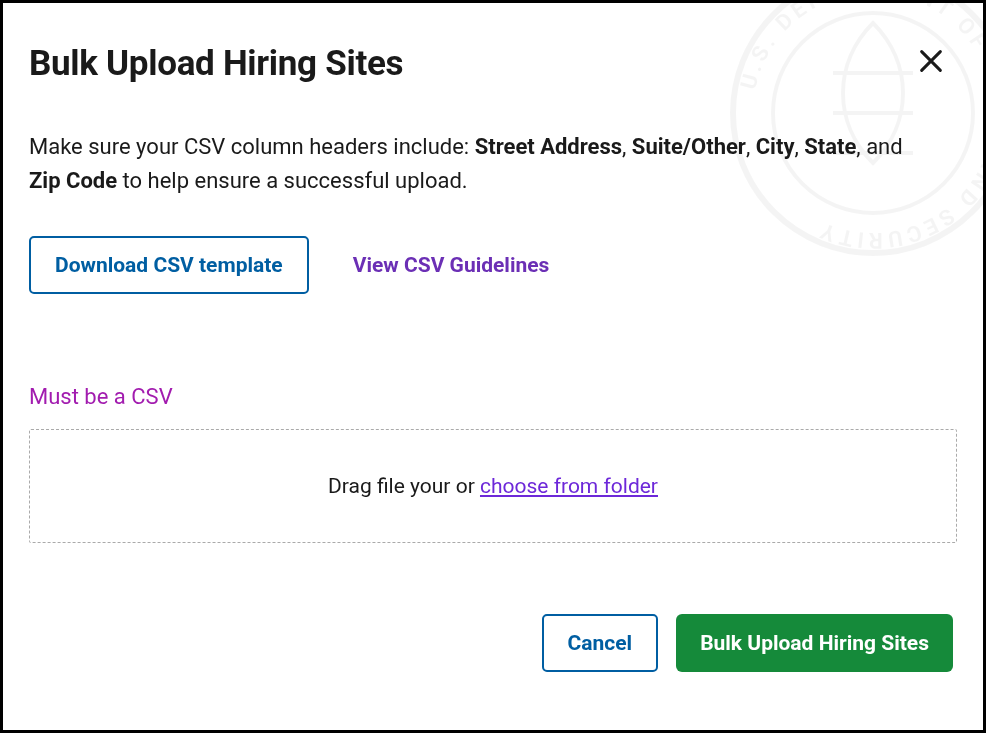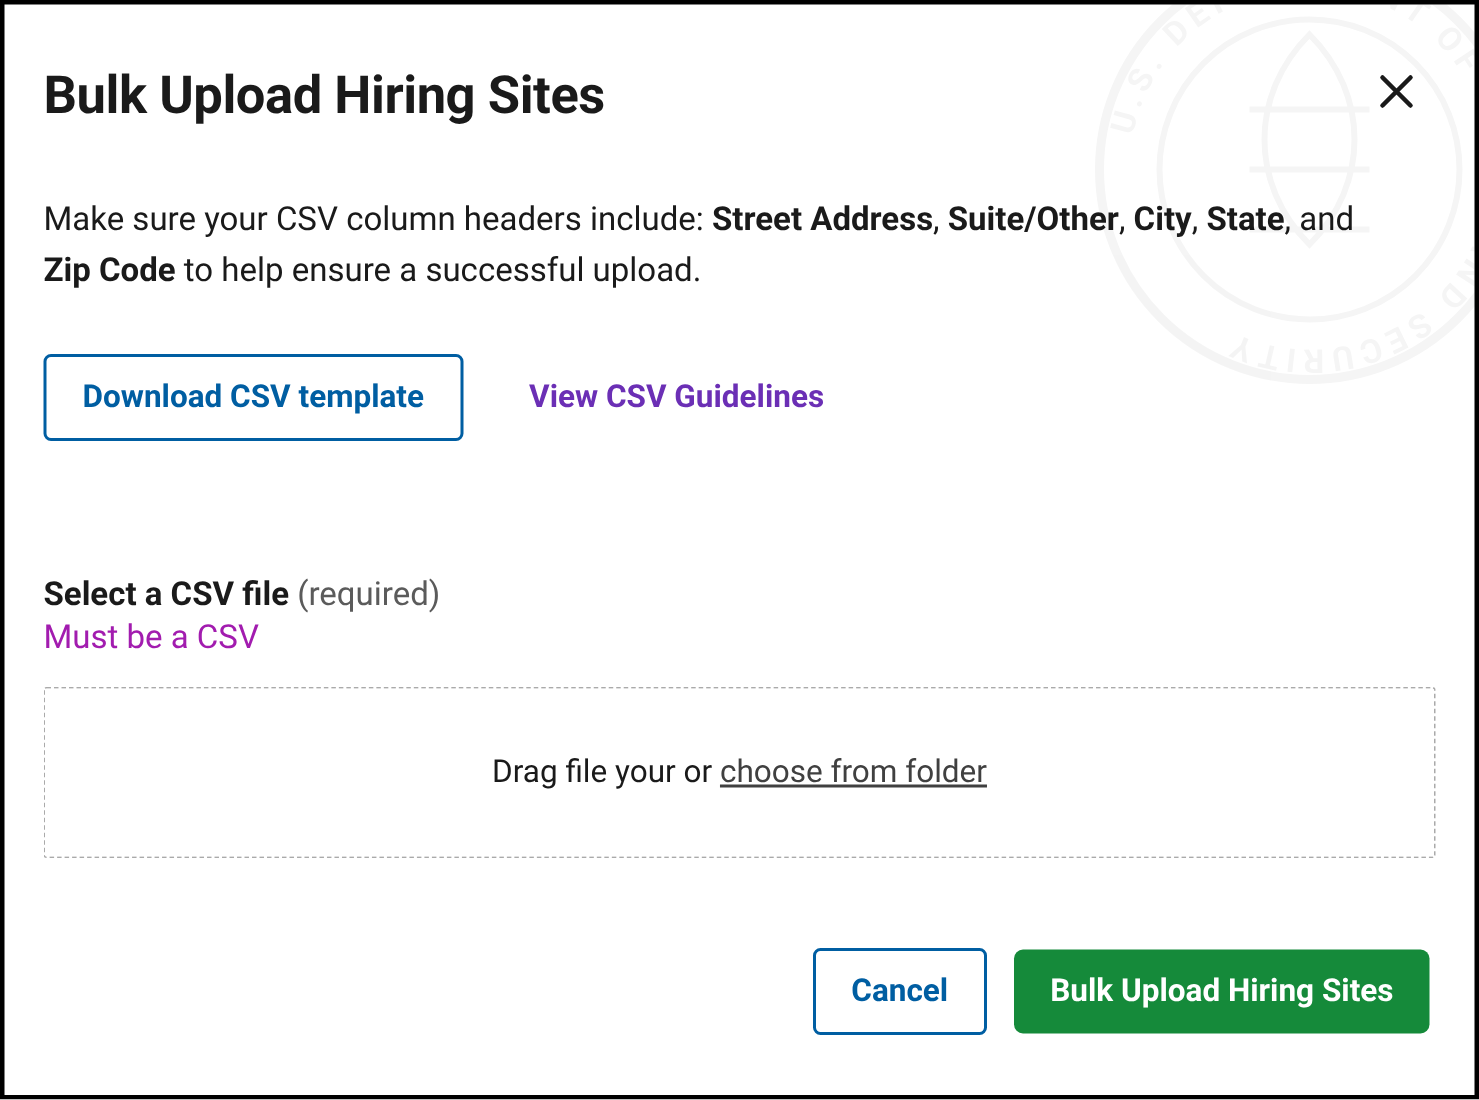--- a/index.html
+++ b/index.html
@@ -90,31 +90,30 @@
     }
     .dropzone {
       border: 1.5px dashed #aaa;
       border-radius: 2px;
       padding: 44px 10px;
       text-align: center;
       font-size: 21px;
       color: #1a1a1a;
     }
     .dropzone a {
-      color: #404040;
+      color: #6d28d9;
       text-decoration: underline;
       cursor: pointer;
     }
     .footer {
       position: absolute;
-      bottom: 40px;
+      bottom: 58px;
       right: 30px;
       display: flex;
       gap: 18px;
-      align-items: center;
     }
     .btn-primary {
       background: #158a3a;
       color: #fff;
       border: none;
       font-weight: 700;
       font-size: 21px;
       padding: 16px 24px;
       border-radius: 6px;
       cursor: pointer;
@@ -148,23 +147,20 @@
 
   <p class="intro">
     <span>Make sure your CSV column headers include: </span><b>Street Address</b><span>, </span><b>Suite/Other</b><span>, </span><b>City</b><span>, </span><b>State</b><span>, and </span><b>Zip Code</b><span> to help ensure a successful upload.</span>
   </p>
 
   <div class="actions-row">
     <button class="btn-outline">Download CSV template</button>
     <a class="link-purple">View CSV Guidelines</a>
   </div>
 
-  <div class="select-label">
-    <span class="bold">Select a CSV file</span><span class="req"> (required)</span>
-  </div>
   <div class="hint">Must be a CSV</div>
 
   <div class="dropzone">
     <span>Drag file your or </span><a>choose from folder</a>
   </div>
 
   <div class="footer">
     <button class="btn-outline">Cancel</button>
     <button class="btn-primary">Bulk Upload Hiring Sites</button>
   </div>

